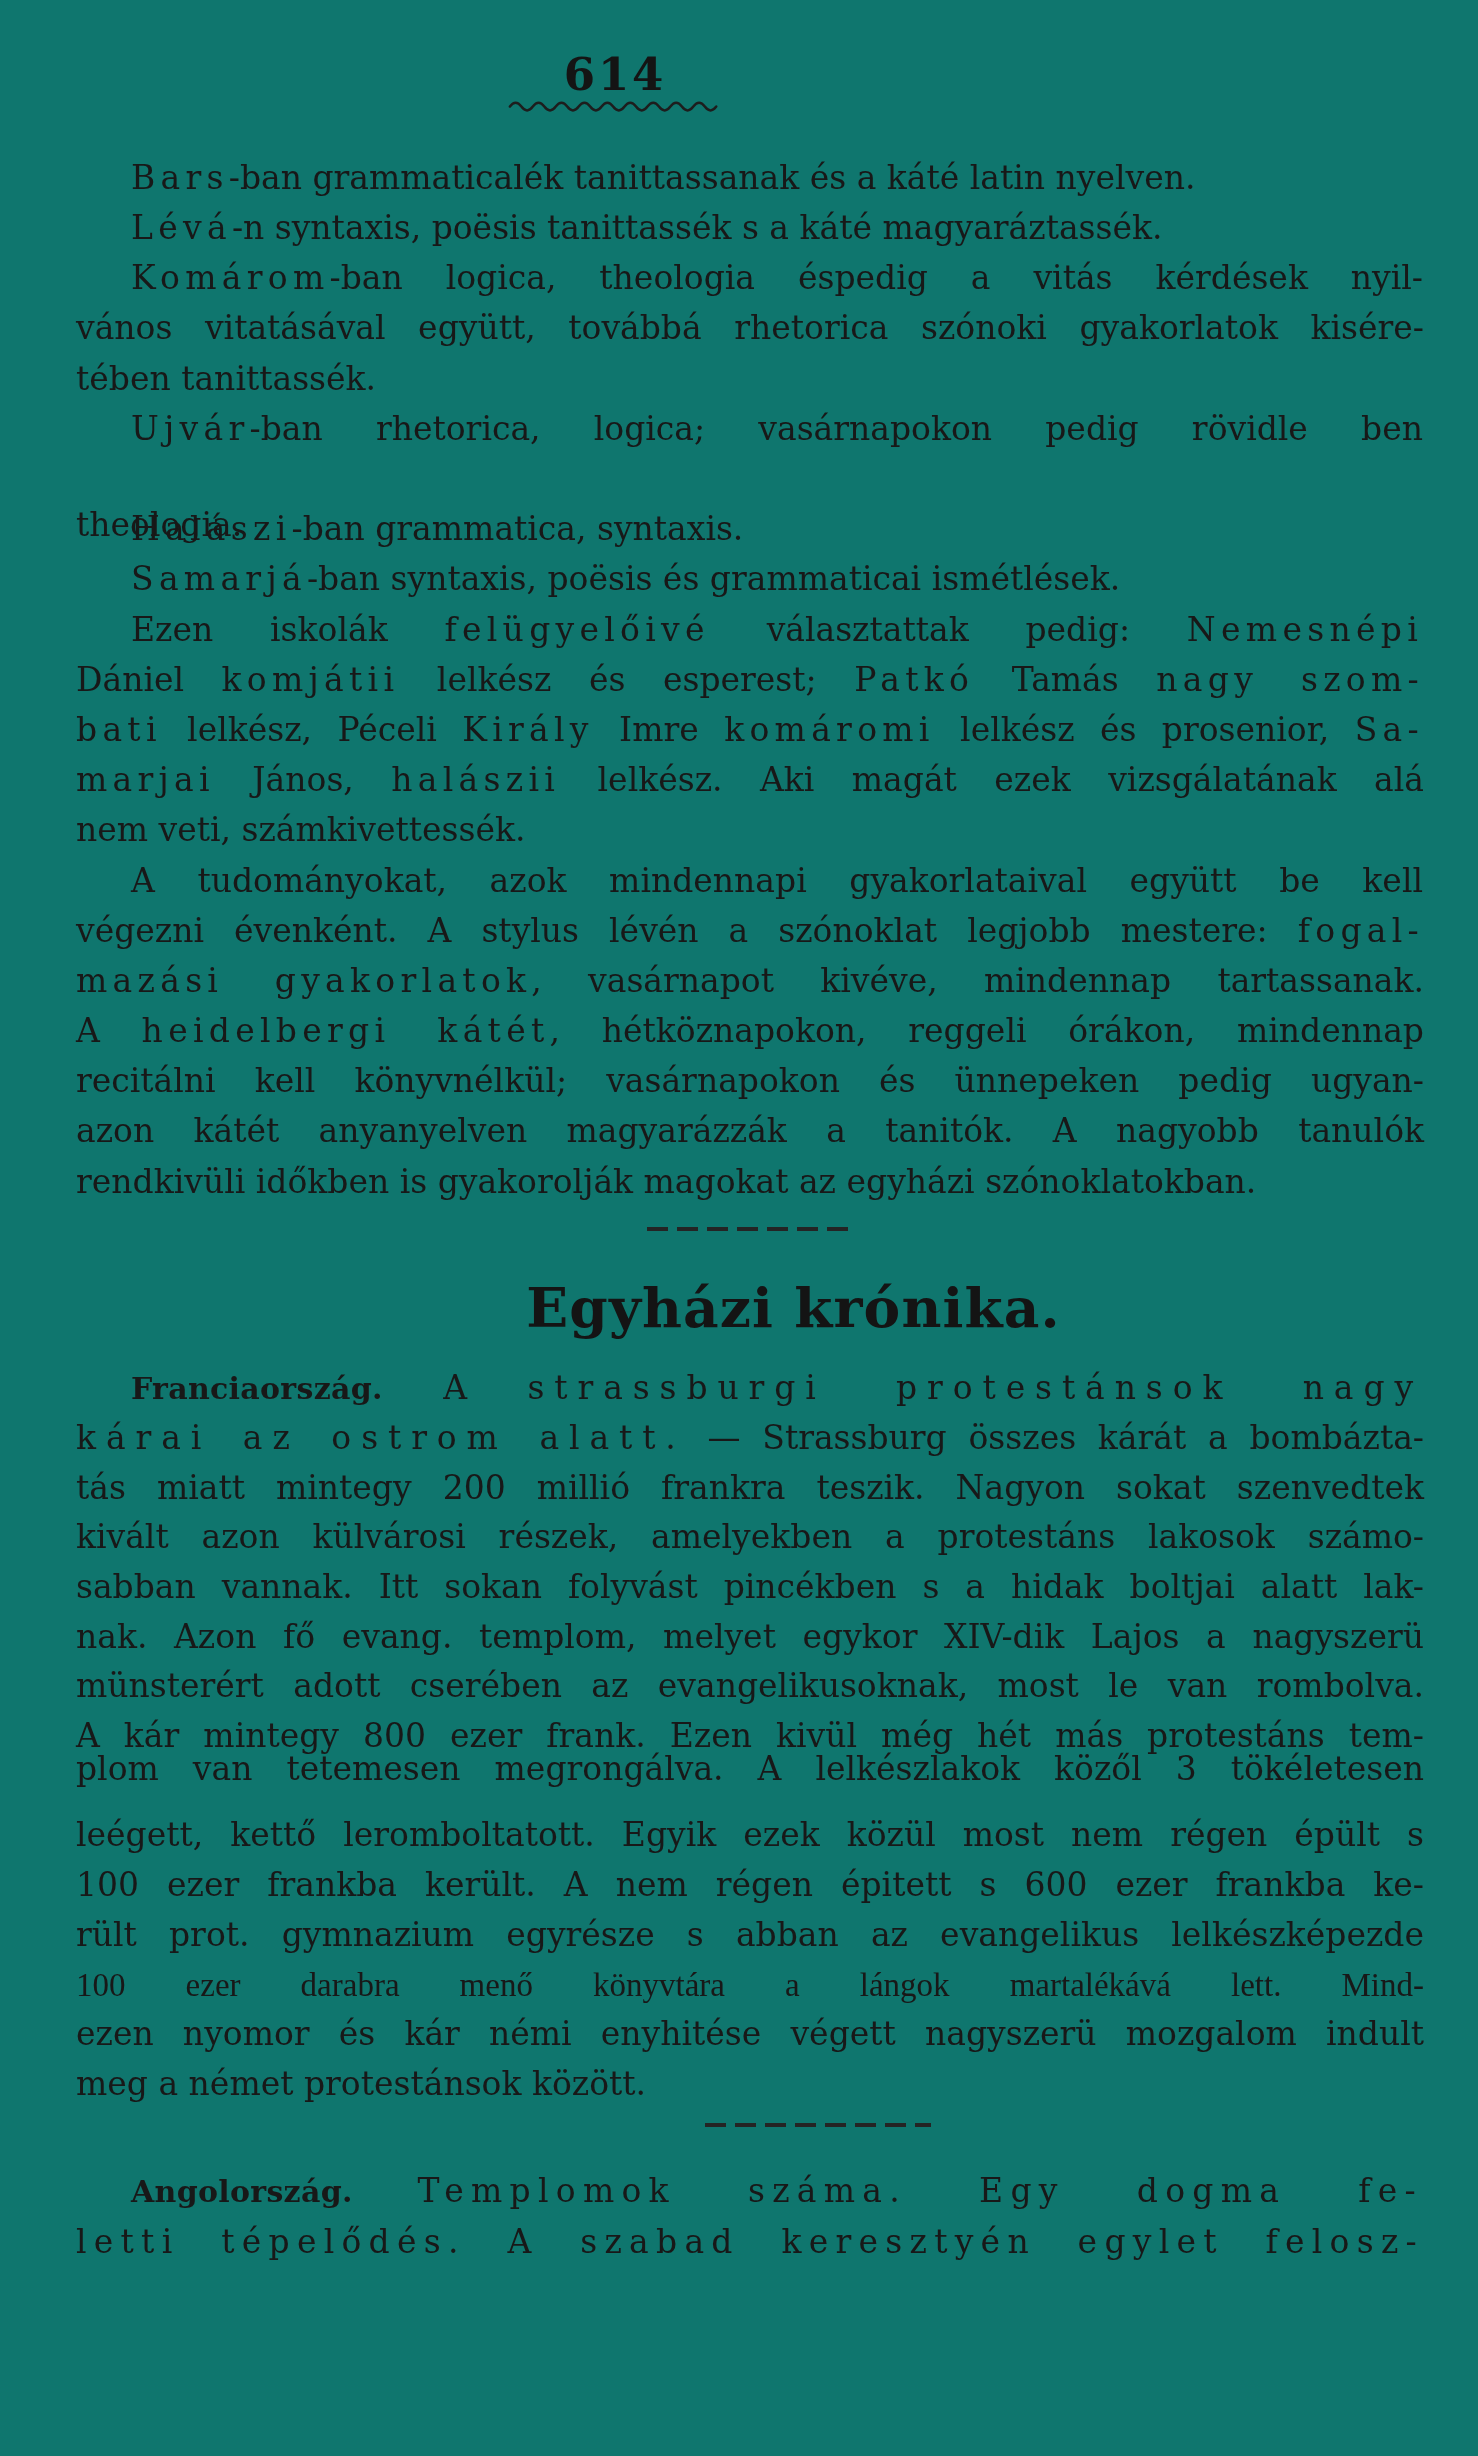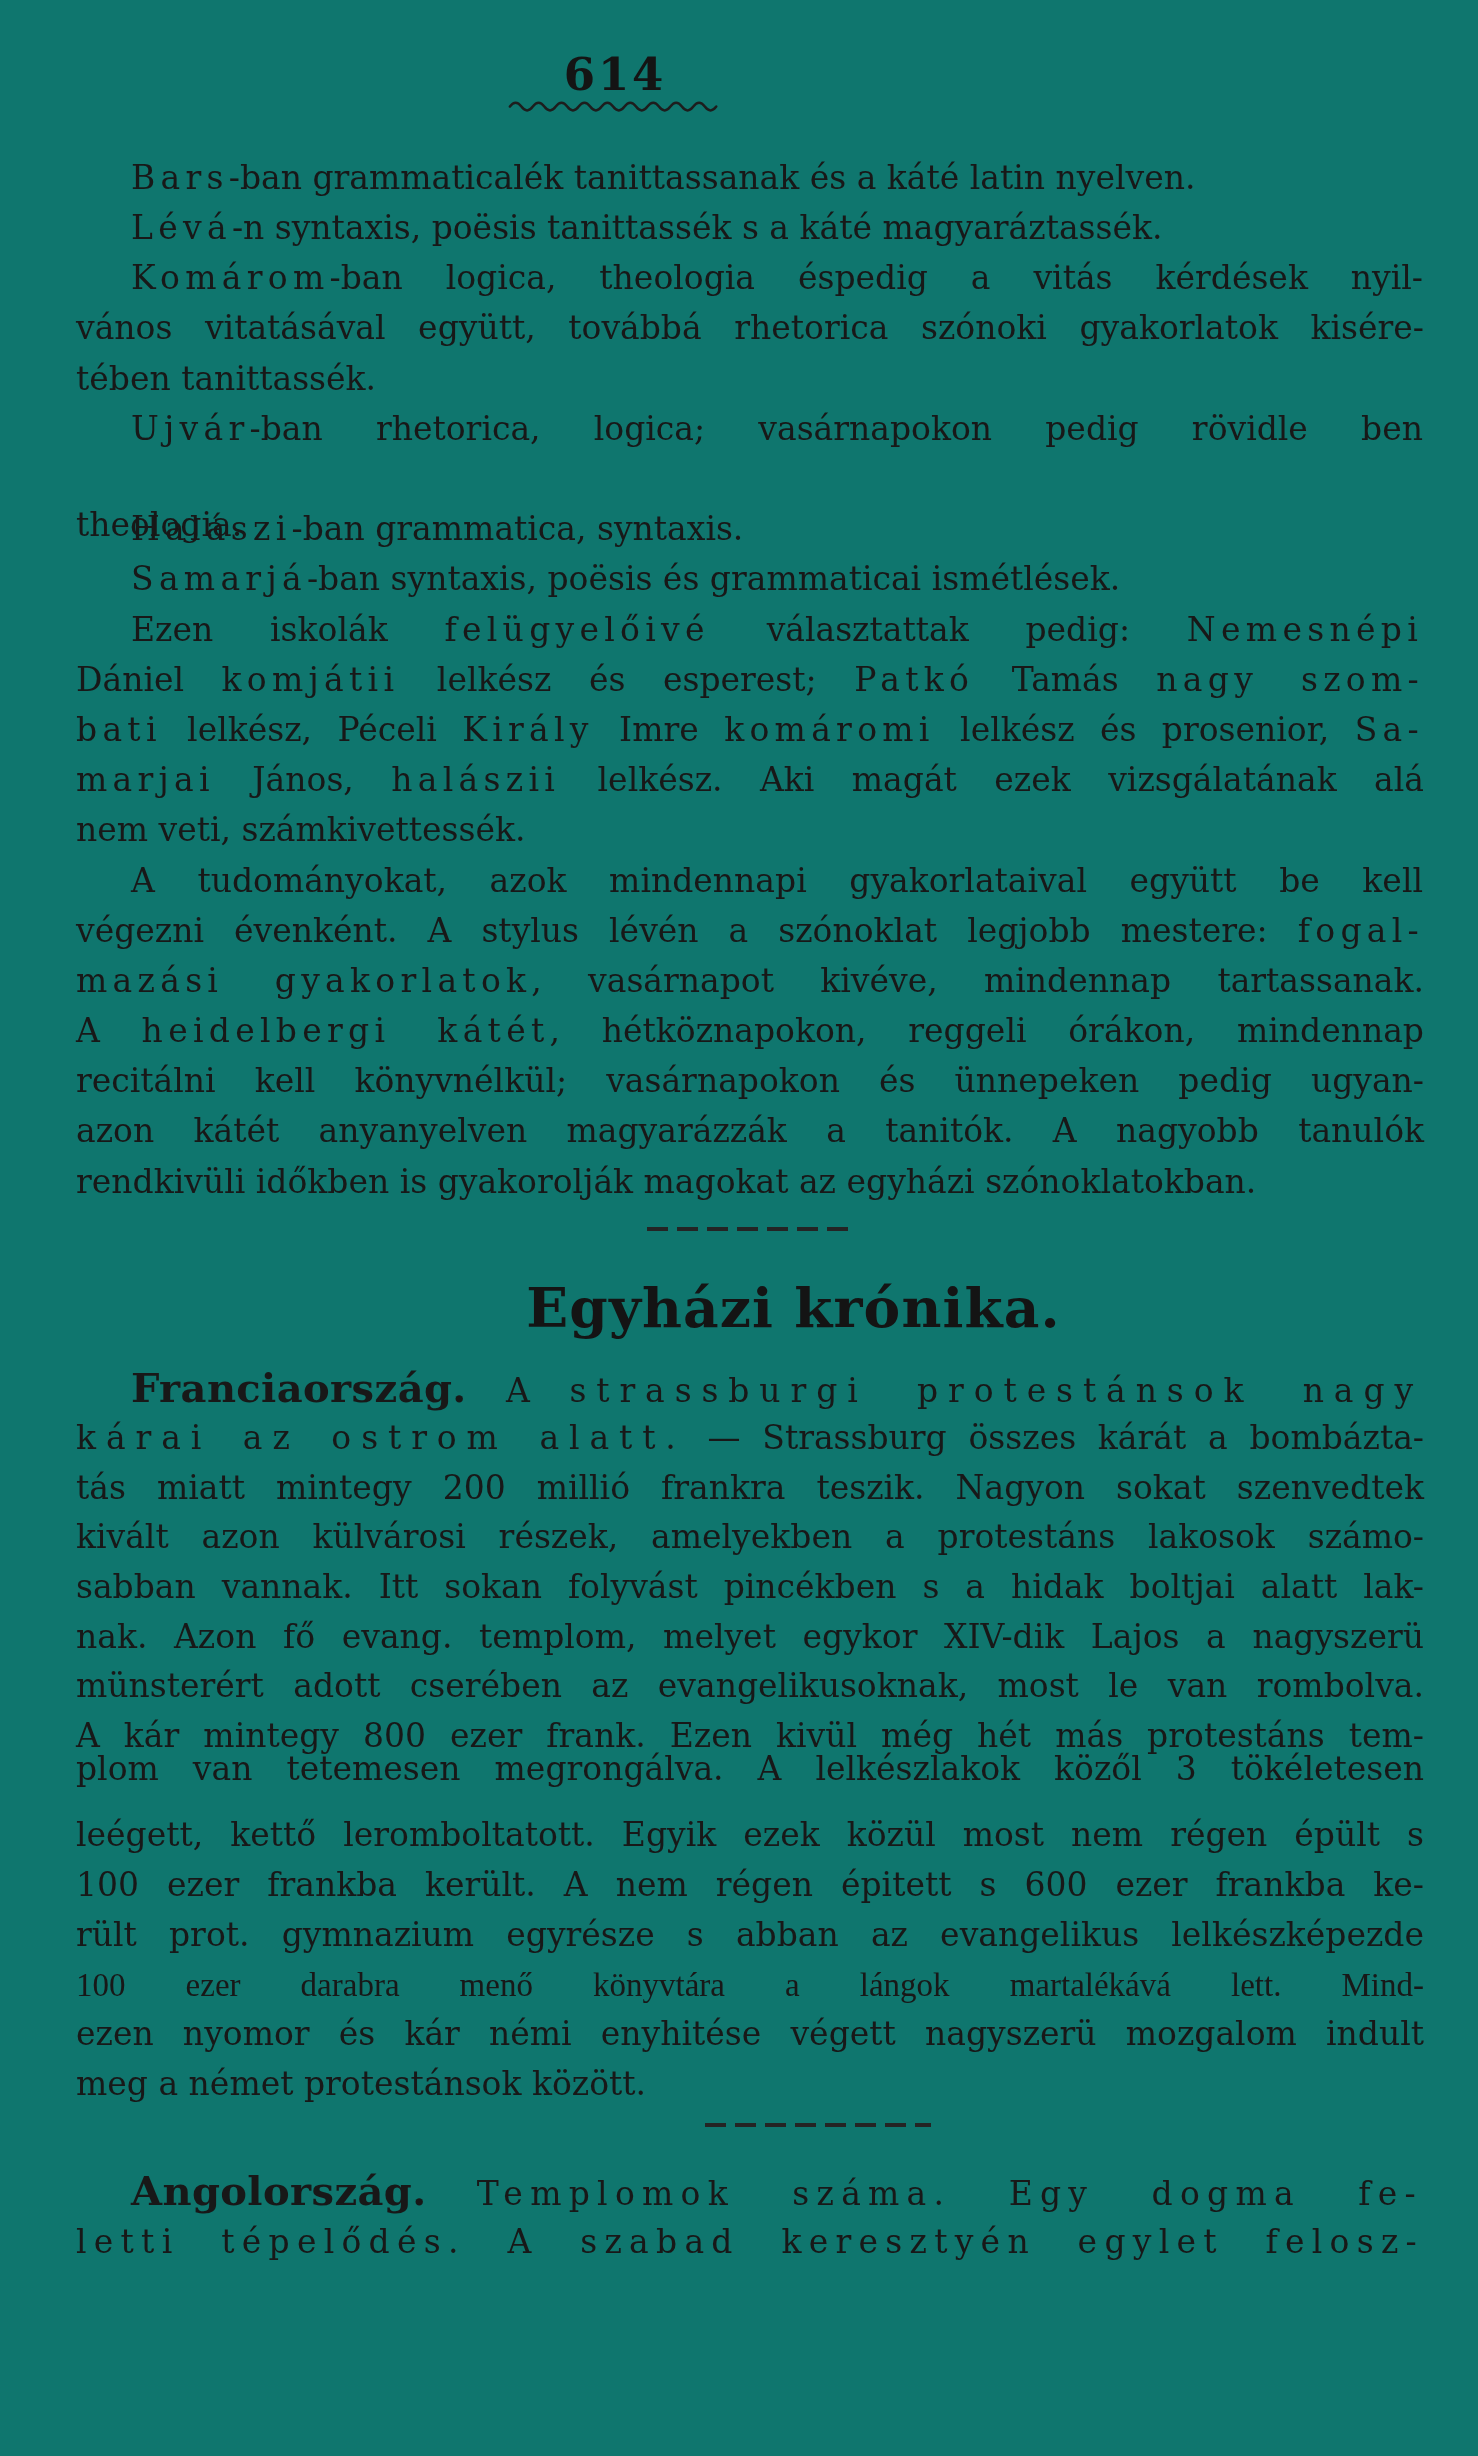--- a/index.html
+++ b/index.html
@@ -21,21 +21,21 @@
     position:absolute;left:0;width:1348px;
     font-size:33px;line-height:50px;
     text-align:justify;text-align-last:justify;
     white-space:normal;color:#181818;
   }
   .line.indent{padding-left:55px;width:1292px;}
   .line.lastline{text-align:left;text-align-last:left;}
   .sp{letter-spacing:.16em;}
   .sp2{letter-spacing:.3em;}
   .spw{letter-spacing:.22em;}
-  .b{font-weight:700;letter-spacing:.01em;font-size:40px;}
+  .b{font-weight:700;letter-spacing:.01em;font-size:30px;}
   .chronicle-heading{
     position:absolute;top:1275px;left:0;width:100%;margin:0;
     text-align:center;transform:translateX(54px);
     font-size:55px;font-weight:700;letter-spacing:.02em;color:#141414;
   }
   .divider{
     position:absolute;height:3.8px;
     background:repeating-linear-gradient(90deg,#242424 0 21px,transparent 21px 30px);
   }
   .divider.d1{top:1227px;left:647px;width:203px;}

